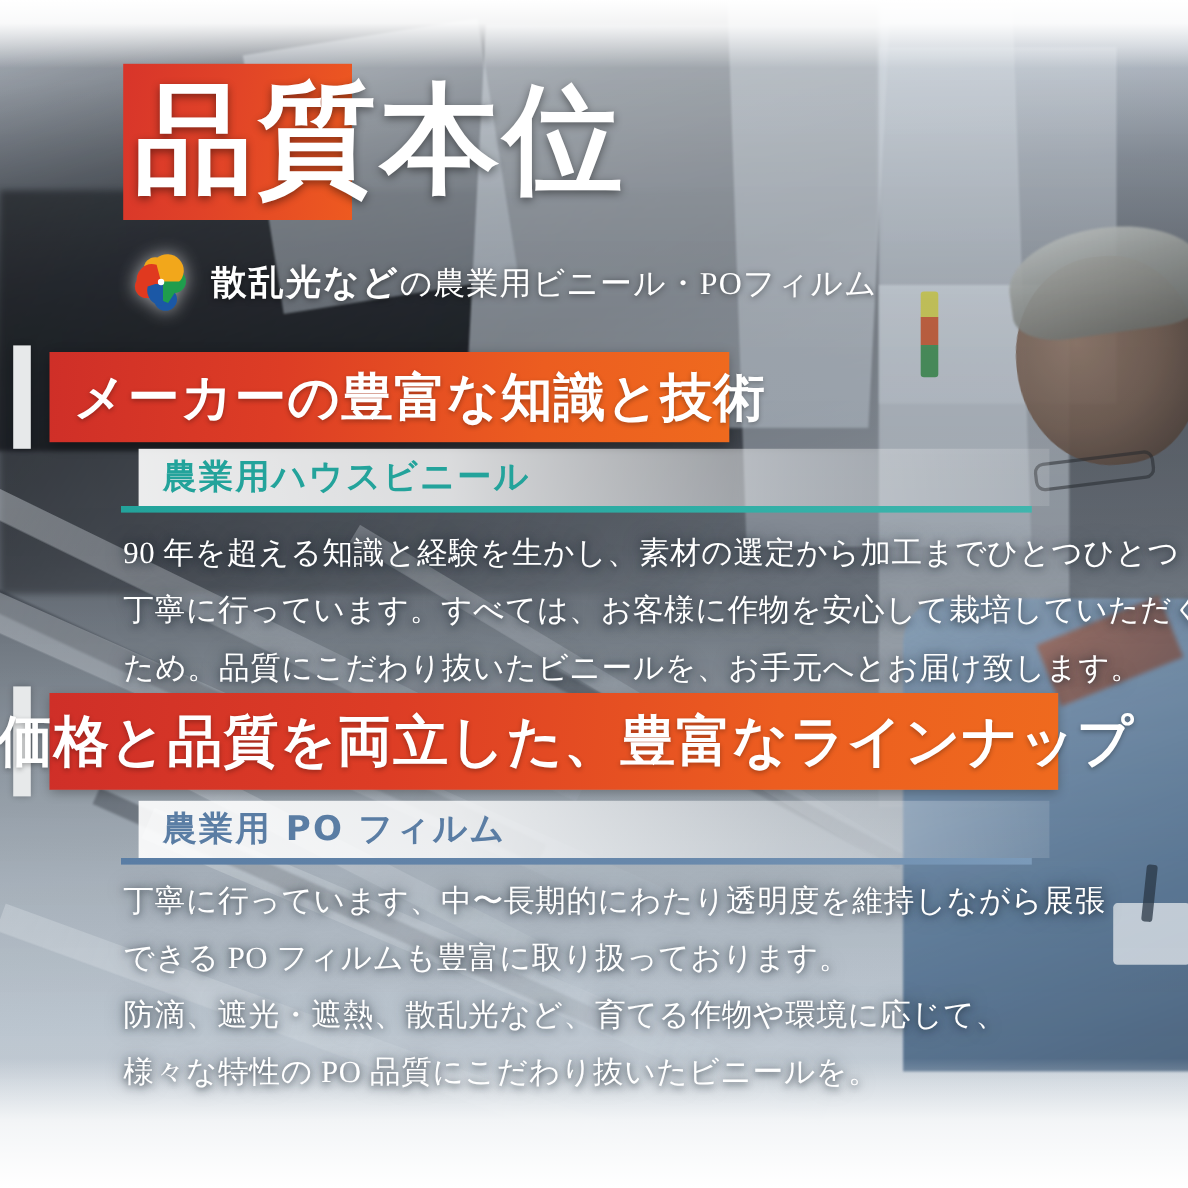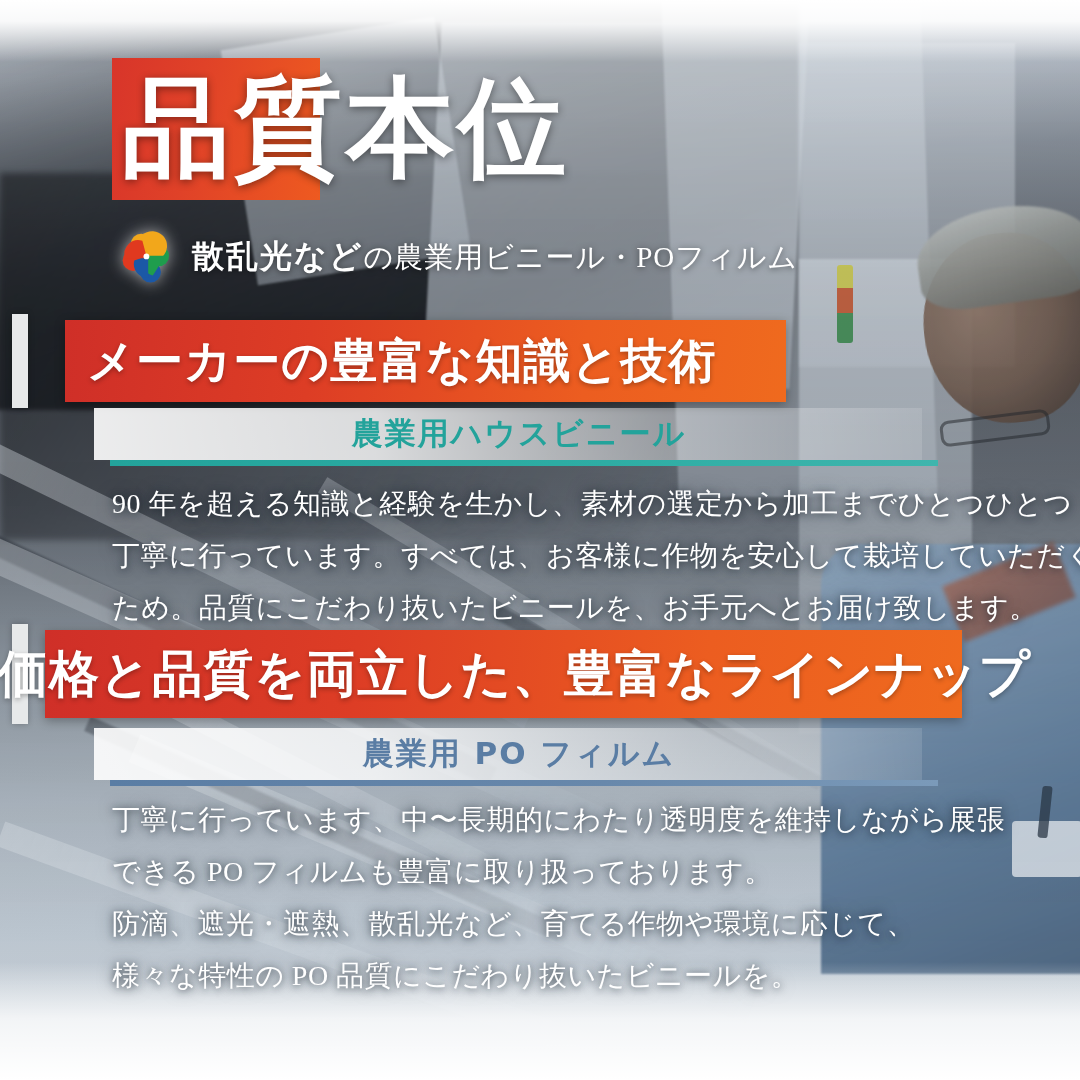--- a/index.html
+++ b/index.html
@@ -158,37 +158,36 @@
   
   .banner{
     position:absolute; height:82px; display:flex; align-items:center;
     background:linear-gradient(95deg,#cf2f28 0%,#dd3d25 34%,#ec5d20 72%,#ef6a1e 100%);
     box-shadow:0 3px 10px rgba(0,0,0,.3);
   }
   .banner .btxt{
     color:#fff; font-size:47px; font-weight:700; letter-spacing:1px; white-space:nowrap;
     padding-left:22px; text-shadow:0 2px 5px rgba(0,0,0,.3);
   }
-  .banner-1{ left:45px; top:320px; width:721px;margin-left:20px; }
+  .banner-1{ left:45px; top:320px; width:618px; }
   .banner-2{ left:45px; top:630px; width:917px; height:88px;justify-content:center; }
   .banner-2 .btxt{ font-size:50px; }
 
   .tick{
     position:absolute; width:16px; background:#e7e9ea;
     box-shadow:0 0 6px rgba(0,0,0,.25);
   }
   .tick-1{ left:12px; top:314px; height:94px; }
   .tick-2{ left:12px; top:624px; height:100px; }
 
   
   .subhead{
-    position:absolute; left:94px; width:828px; height:52px;
+    position:absolute; left:126px; width:828px; height:52px;
     display:flex; align-items:center;
     background:linear-gradient(90deg,rgba(255,255,255,.90) 0%,rgba(255,255,255,.80) 34%,rgba(255,255,255,.36) 72%,rgba(255,255,255,.12) 100%);
-    justify-content:center;
   }
   .subhead .shtxt{
     font-family:"DejaVu Sans","Liberation Sans",sans-serif;
     font-size:31px; font-weight:700; letter-spacing:2px; white-space:nowrap; padding-left:22px;
   }
   .subbar{ position:absolute; left:110px; width:828px; height:6px; }
 
   .sub-1{ top:408px; }
   .sub-1 .shtxt{ color:#23a39b; }
   .bar-1{ top:460px; background:linear-gradient(90deg,#23a39b 0%,#2eada4 60%,#3fb5ad 100%); }

